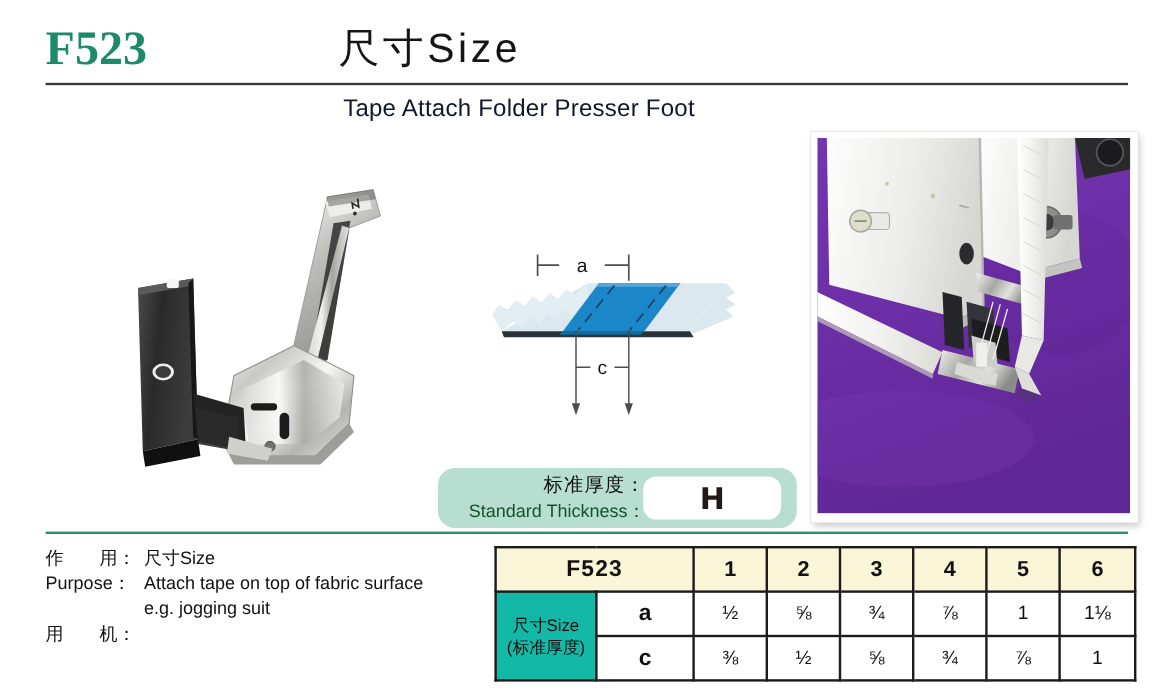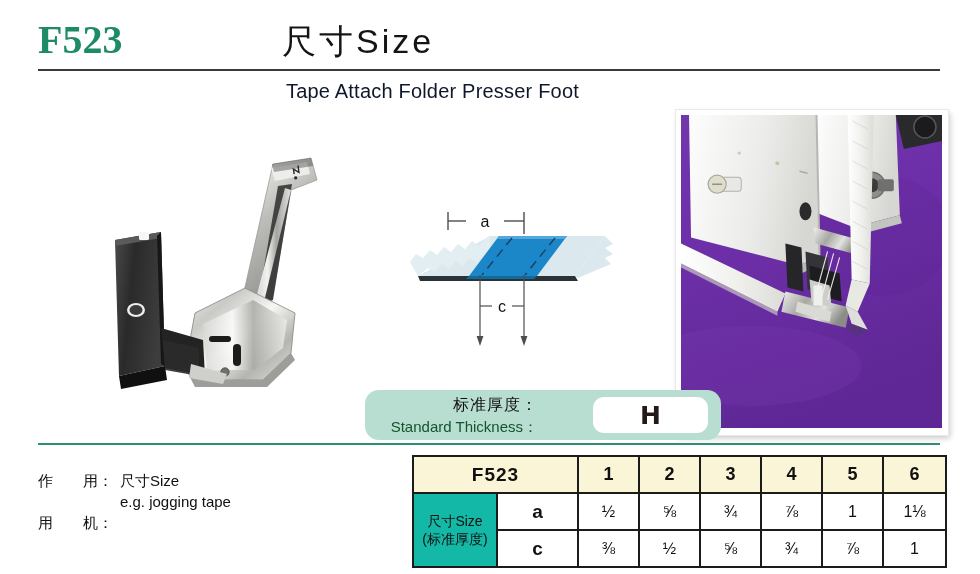--- a/index.html
+++ b/index.html
@@ -69,21 +69,21 @@
     background: #ffffff;
     box-shadow: 0 0 0 1px #e9e9e9, 2px 3px 6px rgba(0,0,0,0.22);
     padding: 5px 6px 7px 5px;
     box-sizing: border-box;
   }
   #photo-machine .inner { position: relative; width: 100%; height: 100%; overflow: hidden; }
 
   
   #thickness-badge {
     position: absolute; left: 365px; top: 390px;
-    width: 356px; height: 50px;
+    width: 299px; height: 50px;
     background: #b7ded1;
     border-radius: 14px;
     box-sizing: border-box;
   }
   #thickness-labels {
     position: absolute; left: 18px; top: 4px;
     width: 155px;
     text-align: right;
   }
   #thickness-cn {
@@ -116,21 +116,20 @@
     border-top: 2px solid #2f8f73;
   }
 
   
   #desc {
     position: absolute; left: 38px; top: 455px;
     width: 370px;
     font-size: 15px;
     line-height: 21px;
     color: #111;
-    margin-top: 15px;
   }
   .desc-row { display: flex; align-items: flex-start; }
   .desc-key {
     width: 82px; flex: 0 0 82px;
     white-space: nowrap;
   }
   .desc-key.cn { letter-spacing: 0px; }
   .desc-val { flex: 1 1 auto; }
   .desc-val.justify {
     text-align: justify;
@@ -397,21 +396,25 @@
   </div>
 </div>
 
 <div id="green-rule"></div>
 
 <div id="desc">
   <div class="desc-row">
     <span class="desc-key cn">作　　用：</span>
     <span class="desc-val">尺寸Size</span>
   </div>
-  <div class="desc-cont">e.g. jogging tape</div>
+  <div class="desc-row">
+    <span class="desc-key">Purpose：</span>
+    <span class="desc-val justify">Attach tape on top of fabric surface</span>
+  </div>
+  <div class="desc-cont">e.g. jogging suit</div>
   <div class="desc-row">
     <span class="desc-key cn">用　　机：</span>
   </div>
 </div>
 
 <table id="spec-table">
   <colgroup>
     <col style="width:84px">
       <col style="width:81px">
     <col style="width:61px">

